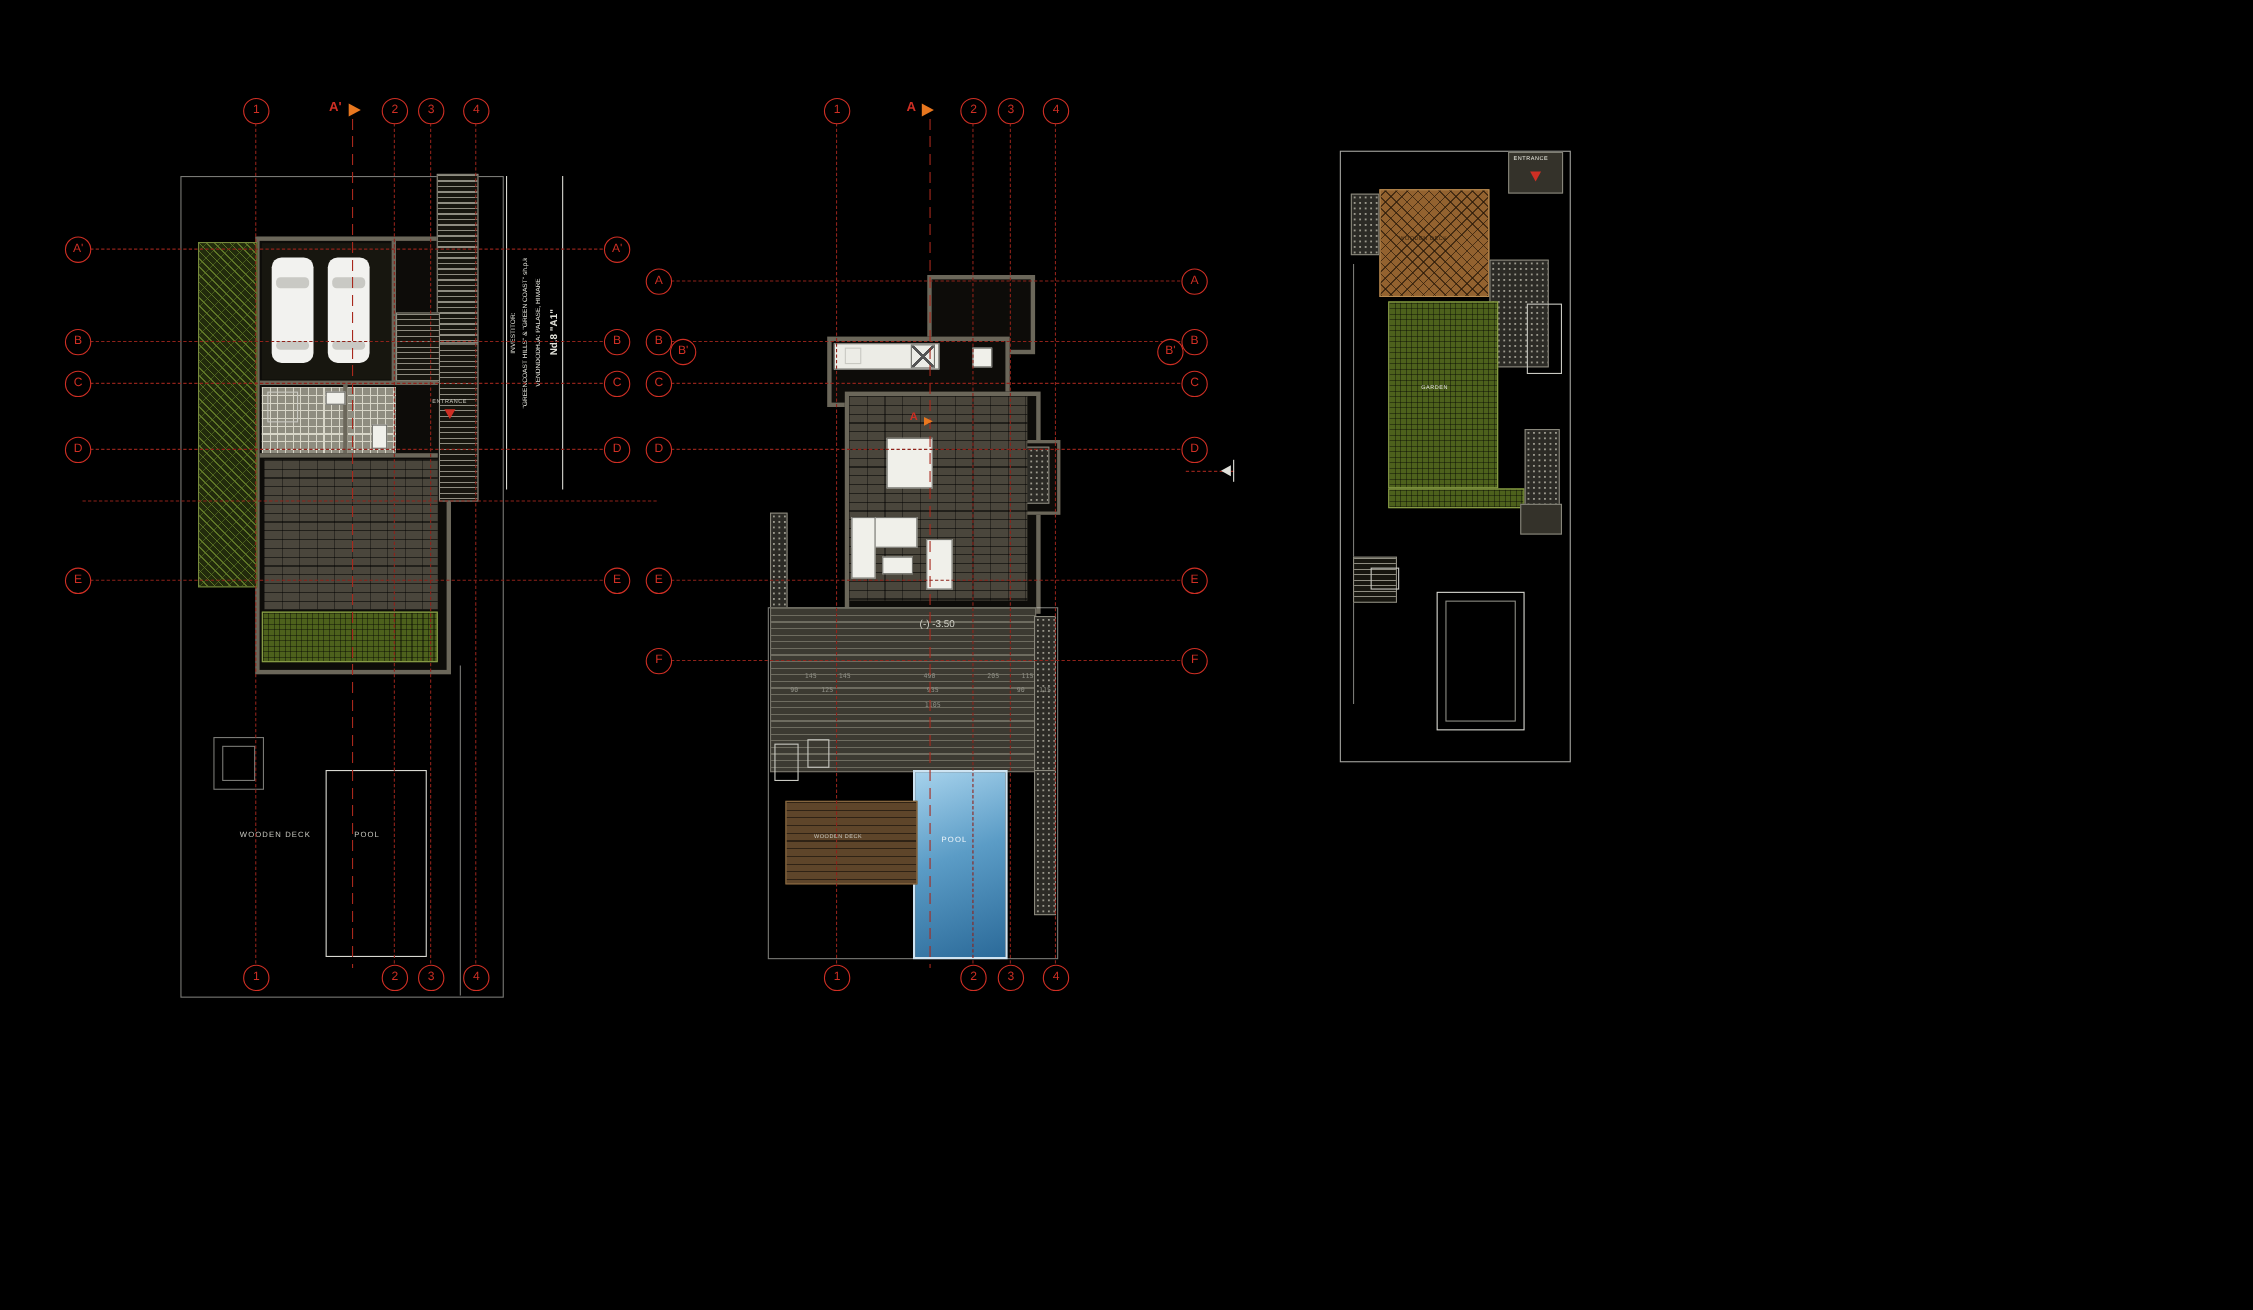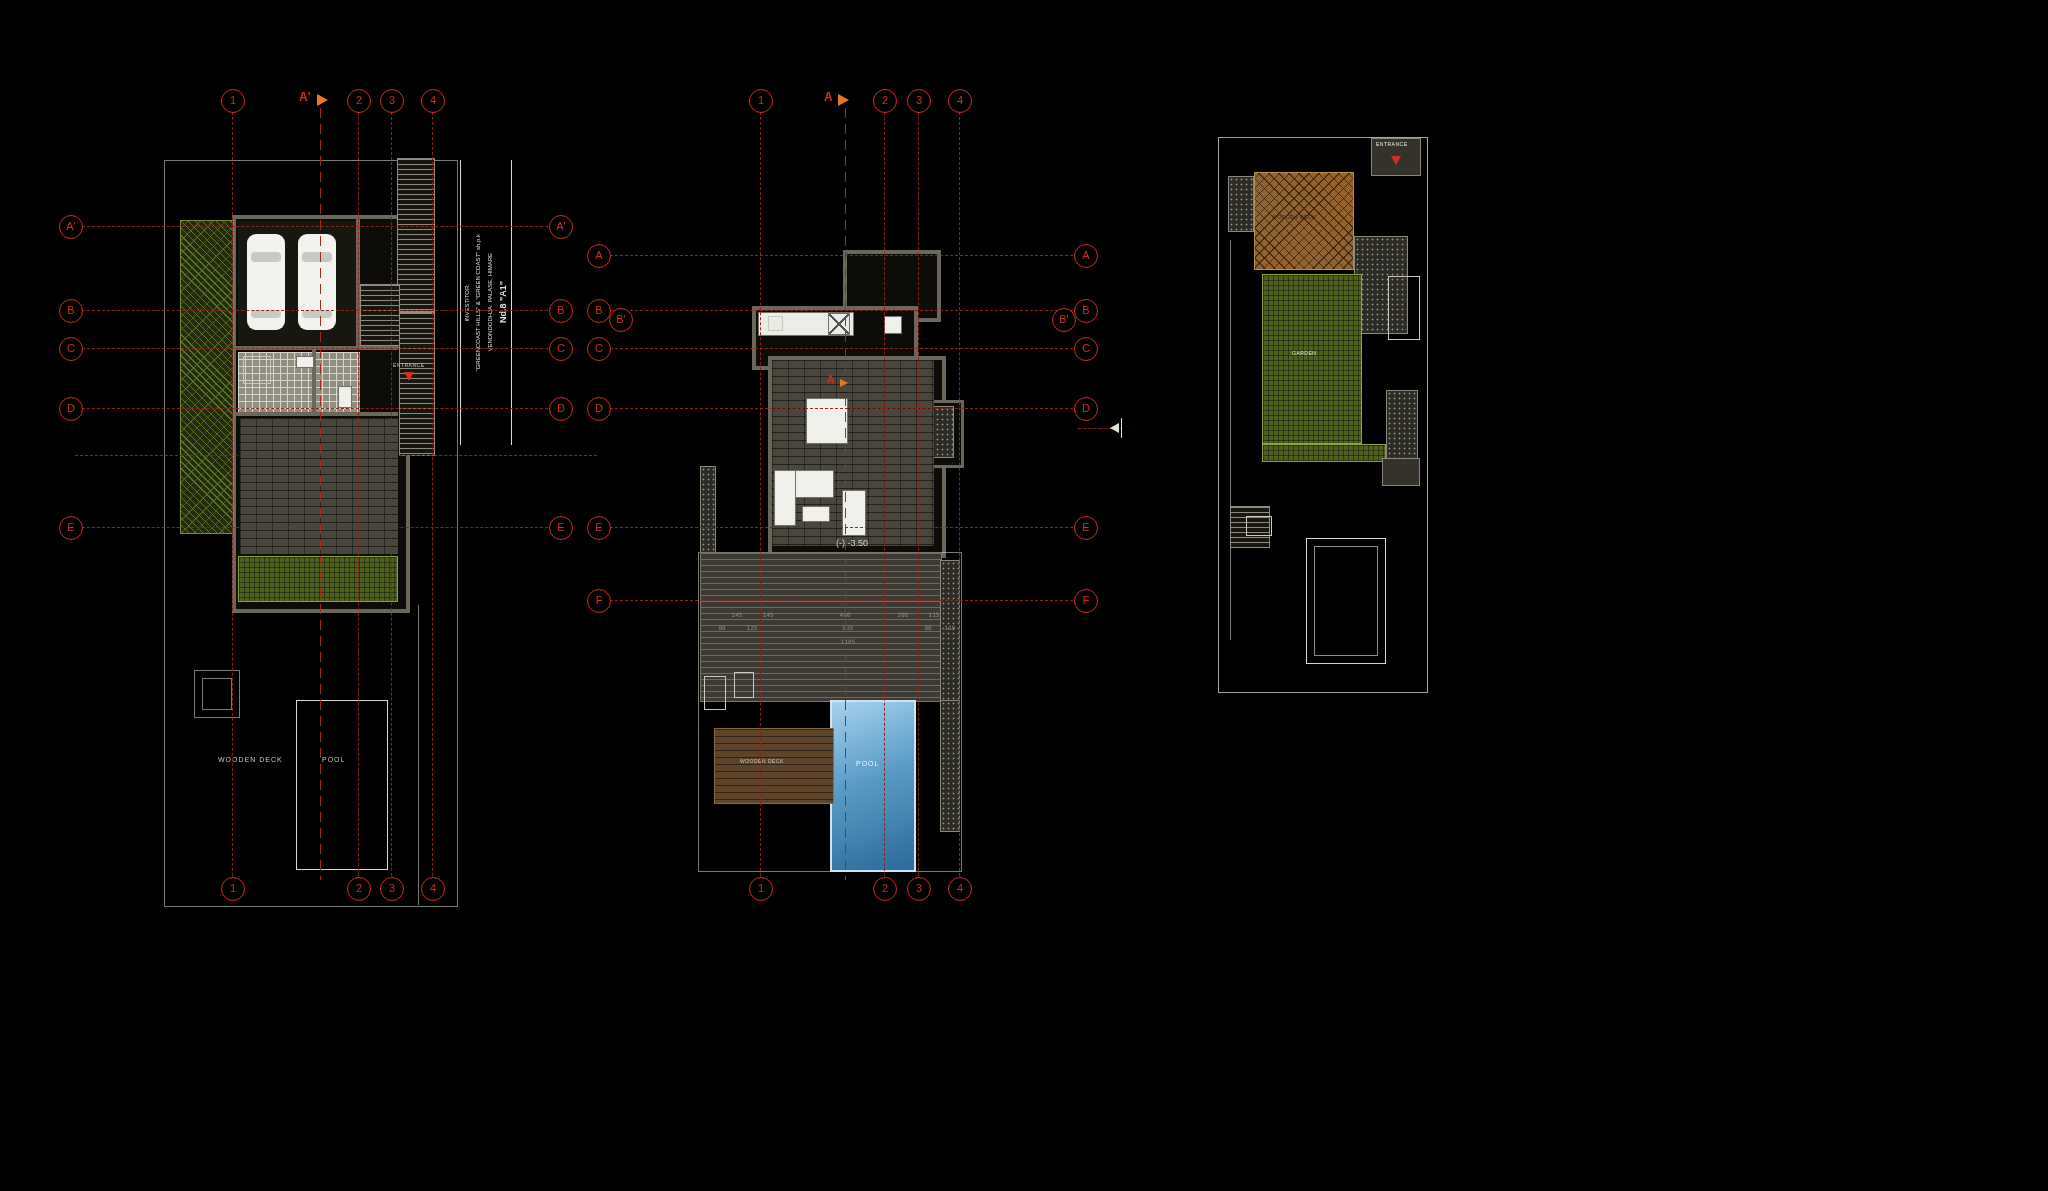--- a/index.html
+++ b/index.html
@@ -155,21 +155,21 @@
     <div class="abs furn-white" style="left:884px;top:316px;width:16px;height:16px;z-index:3"></div>
     <div class="abs hatch-brick" style="left:772px;top:360px;width:162px;height:186px;z-index:3"></div>
     <div class="abs furn-white" style="left:806px;top:398px;width:40px;height:44px;z-index:4"></div>
     <div class="abs furn-white" style="left:774px;top:470px;width:58px;height:26px;z-index:4"></div>
     <div class="abs furn-white" style="left:774px;top:470px;width:20px;height:54px;z-index:4"></div>
     <div class="abs furn-white" style="left:802px;top:506px;width:26px;height:14px;z-index:4"></div>
     <div class="abs furn-white" style="left:842px;top:490px;width:22px;height:44px;z-index:4"></div>
     <div class="abs hatch-pebble" style="left:700px;top:466px;width:14px;height:88px;z-index:3"></div>
     <div class="abs outline-faint" style="left:698px;top:552px;width:262px;height:318px;z-index:2"></div>
     <div class="abs hatch-planks" style="left:700px;top:552px;width:240px;height:148px;z-index:3"></div>
-    <div class="level-lbl" style="left:836px;top:538px">(-) -3.50</div>
+    <div class="level-lbl" style="left:836px;top:562px">(-) -3.50</div>
     <div class="abs hatch-pebble" style="left:940px;top:560px;width:18px;height:140px;z-index:3"></div>
     <div class="abs pool" style="left:830px;top:700px;width:82px;height:168px;z-index:3"></div>
     <div class="small-lbl" style="left:856px;top:760px;color:#f2f8fc">POOL</div>
     <div class="abs hatch-wood" style="left:714px;top:728px;width:118px;height:74px;z-index:3"></div>
     <div class="small-lbl tiny" style="left:740px;top:758px">WOODEN DECK</div>
     <div class="abs hatch-pebble" style="left:940px;top:700px;width:18px;height:130px;z-index:3"></div>
     <div class="abs furn-outline" style="left:704px;top:676px;width:20px;height:32px;z-index:4"></div>
     <div class="abs furn-outline" style="left:734px;top:672px;width:18px;height:24px;z-index:4"></div>
 
     <div class="dim" style="left:737px;top:611px">145</div>

